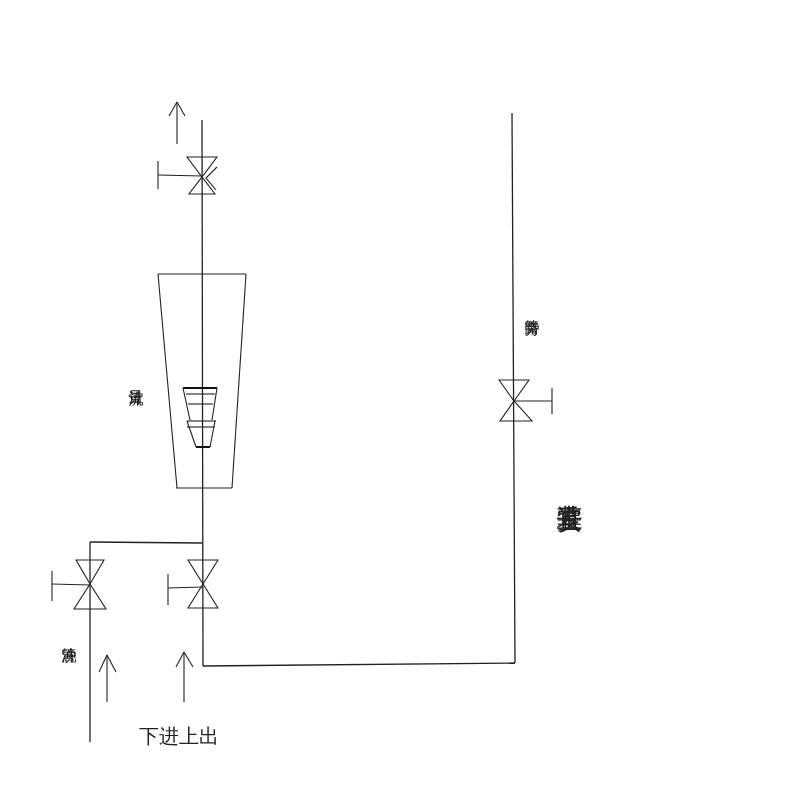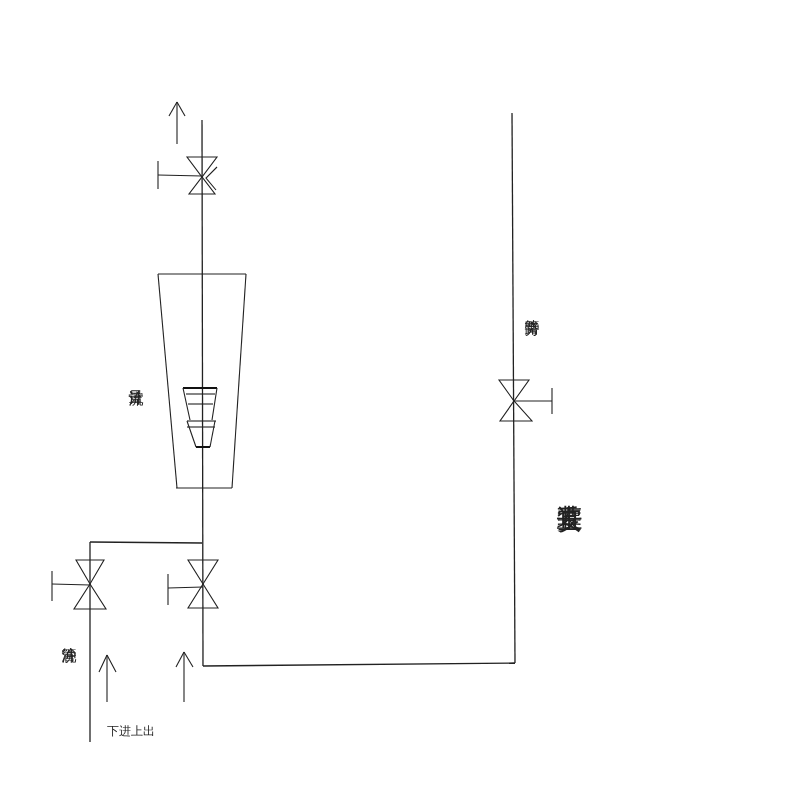--- a/index.html
+++ b/index.html
@@ -15,22 +15,23 @@
       writing-mode: vertical-rl;
       text-orientation: upright;
       line-height: 1;
     }
     .label-small { font-size: 15px; letter-spacing: 0px; }
     .label-large { font-size: 26px; }
     .label-h {
       position: absolute;
       font-family: Liberation Mono, monospace;
       color: #222;
-      font-size: 12px;
+      font-size: 20px;
       white-space: nowrap;
+      margin-left: 32px;
     }
   </style>
 </head>
 <body>
 
 <svg class="diagram" viewBox="0 0 800 800" xmlns="http://www.w3.org/2000/svg">
 
   <line class="pipe" x1="202" y1="120" x2="203" y2="666"></line>
 
   <line class="pipe" x1="203" y1="666" x2="515" y2="663"></line>

